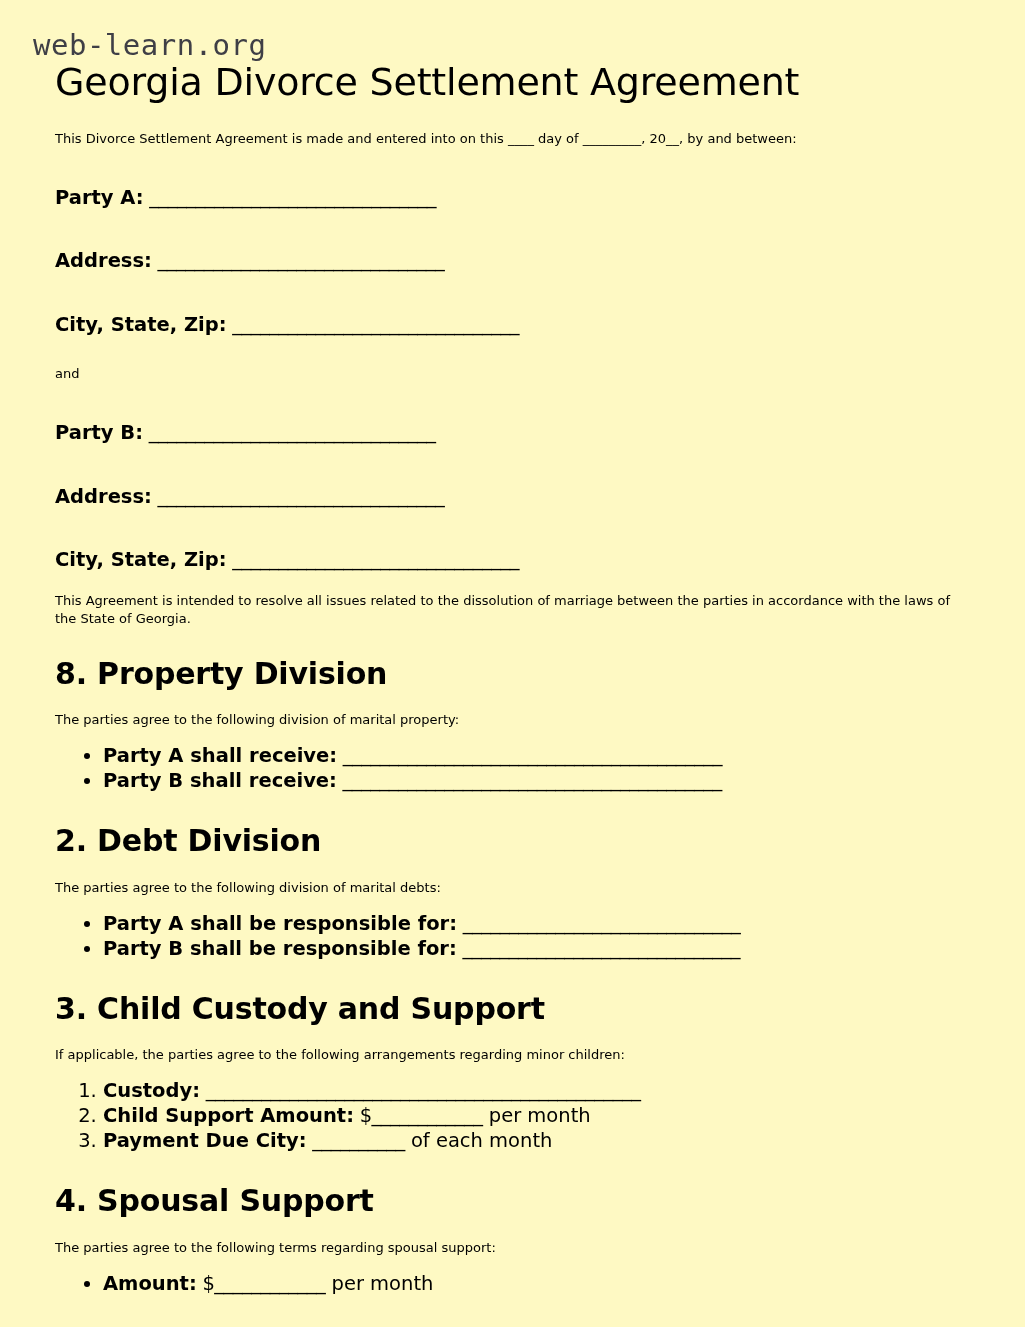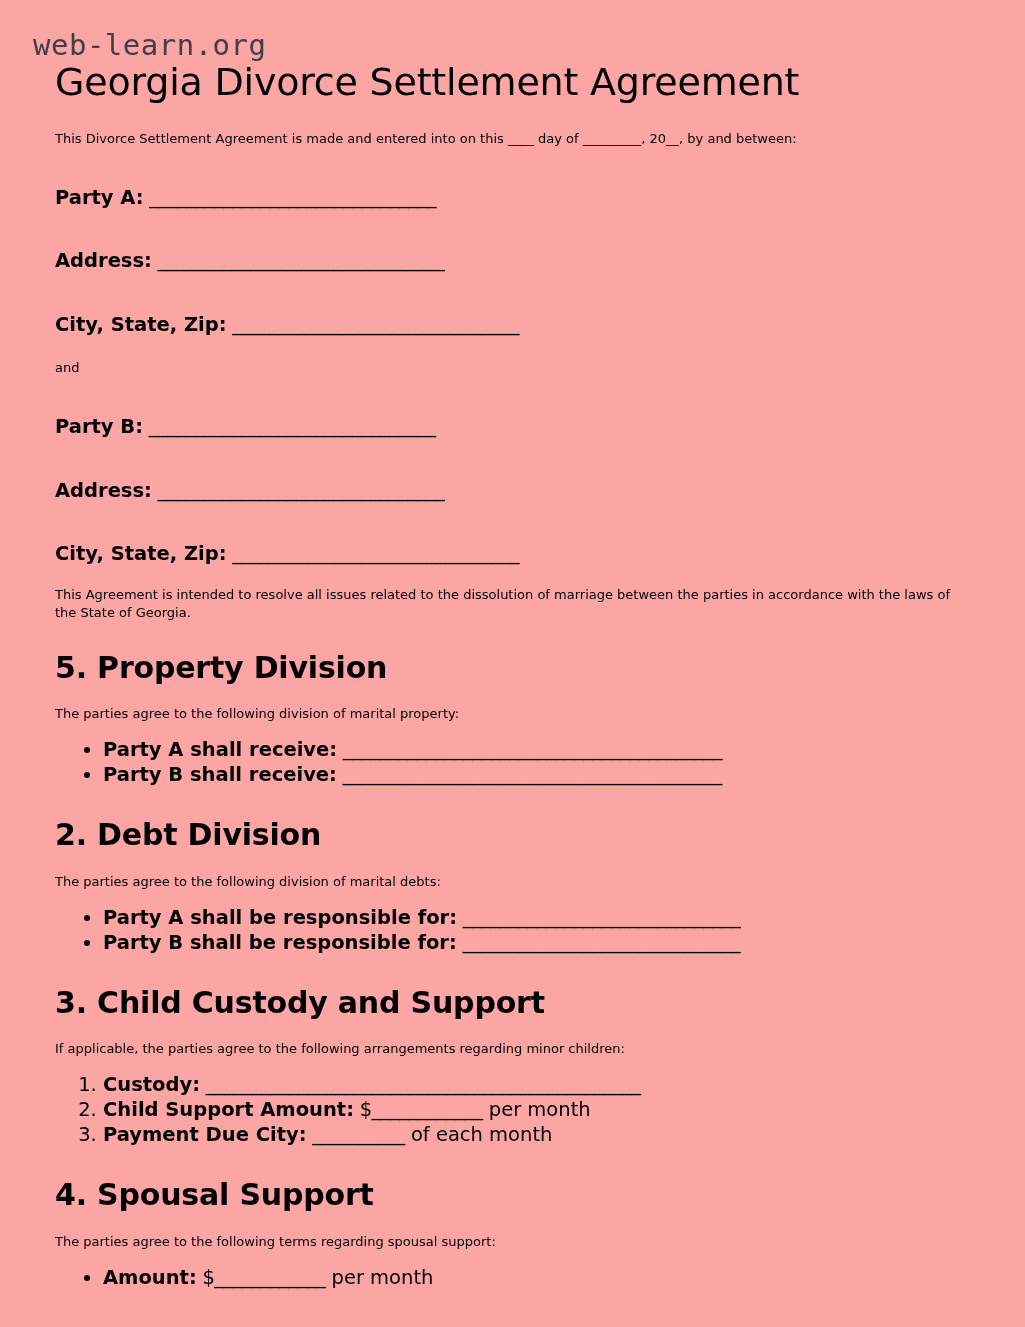--- a/index.html
+++ b/index.html
@@ -4,21 +4,21 @@
 <style>
   html, body {
     margin: 0;
     padding: 0;
     background: #ffffff;
   }
   .page {
     position: relative;
     width: 1025px;
     height: 1327px;
-    background: #fca5a5;
+    background: #fef9c3;
     overflow: hidden;
     font-family: "DejaVu Sans", "Liberation Sans", sans-serif;
     color: #000000;
     box-sizing: border-box;
   }
   .content {
     position: absolute;
     left: 55px;
     top: 30px;
     width: 905px;
@@ -46,21 +46,21 @@
   
   p.body {
     font-size: 13px;
     line-height: 1.32;
     margin: 20px 0 0 0;
   }
   p.intro {
     margin-top: 26px;
   }
   p.tight {
-    margin-top: 22px;
+    margin-top: 28px;
   }
   .field-line {
     font-size: 19.5px;
     line-height: 1.3;
     margin-top: 38px;
     font-weight: bold;
     white-space: nowrap;
   }
   .field-line .blank {
     font-weight: normal;
@@ -113,21 +113,21 @@
     <p class="body tight">and</p>
 
     <div class="field-line"><span>Party B:</span><span class="blank"> _______________________________</span></div>
 
     <div class="field-line"><span>Address:</span><span class="blank"> _______________________________</span></div>
 
     <div class="field-line"><span>City, State, Zip:</span><span class="blank"> _______________________________</span></div>
 
     <p class="body">This Agreement is intended to resolve all issues related to the dissolution of marriage between the parties in accordance with the laws of the State of Georgia.</p>
 
-    <h2 class="section">5. Property Division</h2>
+    <h2 class="section">8. Property Division</h2>
     <p class="body">The parties agree to the following division of marital property:</p>
     <ul class="doclist">
       <li><span class="lbl">Party A shall receive:</span><span class="blank"> _________________________________________</span></li>
       <li><span class="lbl">Party B shall receive:</span><span class="blank"> _________________________________________</span></li>
     </ul>
 
     <h2 class="section">2. Debt Division</h2>
     <p class="body">The parties agree to the following division of marital debts:</p>
     <ul class="doclist">
       <li><span class="lbl">Party A shall be responsible for:</span><span class="blank"> ______________________________</span></li>

